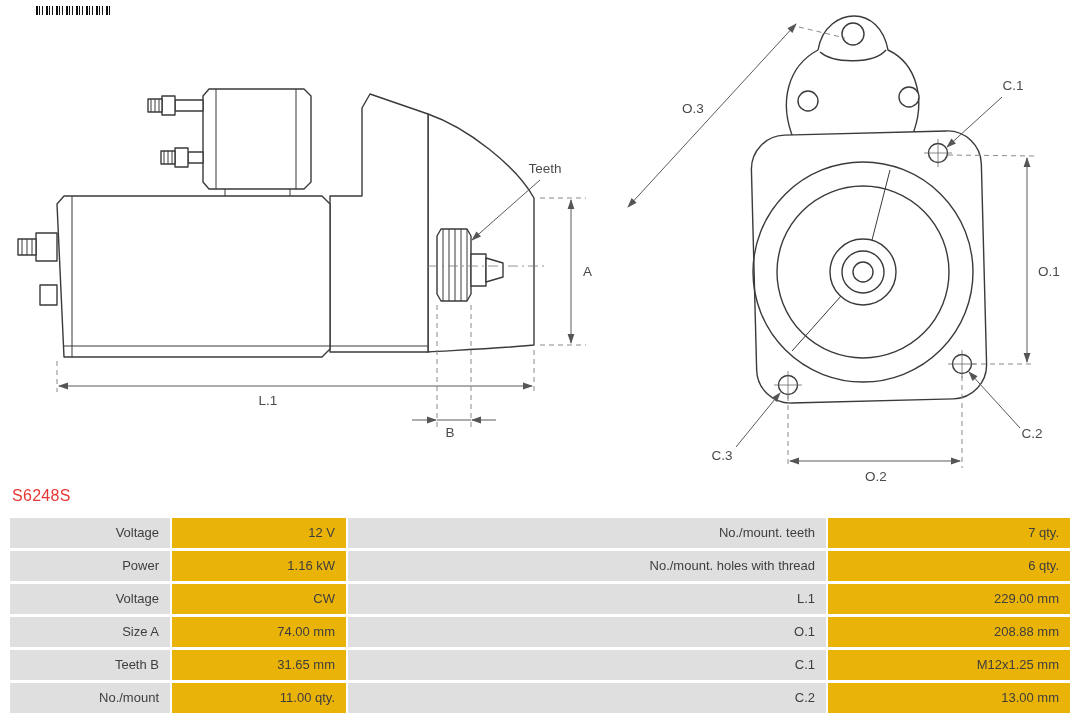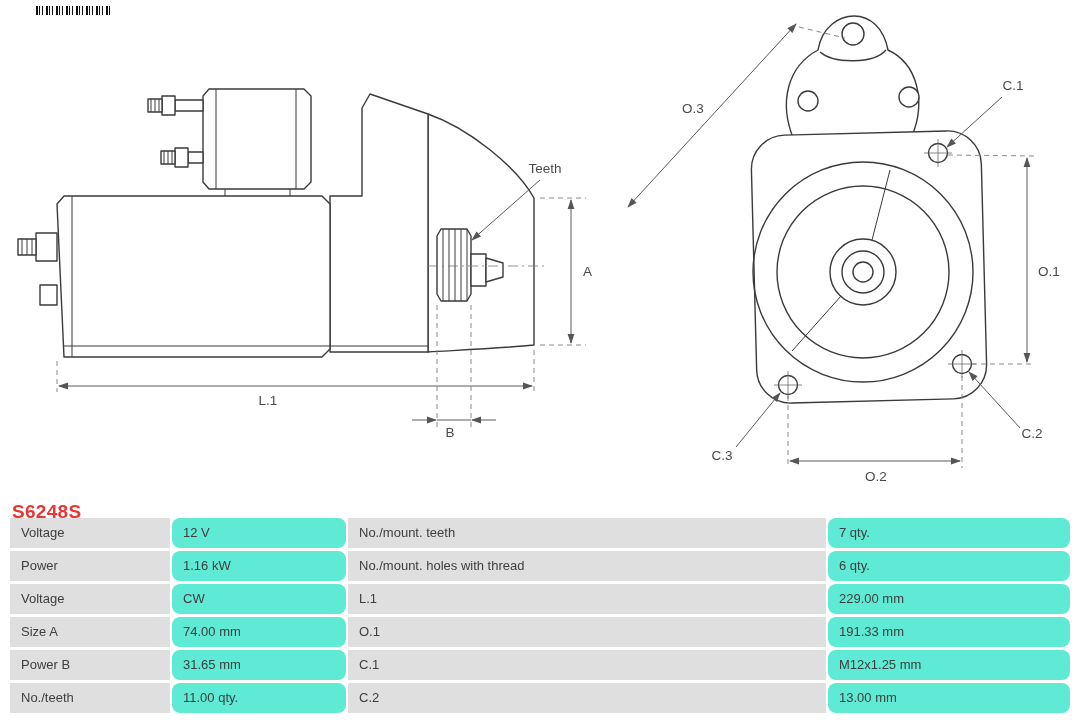--- a/index.html
+++ b/index.html
@@ -8,37 +8,37 @@
   .page { position:relative; width:1080px; height:720px; background:#fff; overflow:hidden; }
 
   .barcode {
     position:absolute; left:36px; top:6px; width:76px; height:9px;
     background:repeating-linear-gradient(90deg,#111 0 2px,#fff 2px 3px,#111 3px 4px,#fff 4px 6px,#111 6px 7px,#fff 7px 10px);
   }
 
   .diagram-svg { position:absolute; left:0; top:0; }
 
   .part-number {
-    position:absolute; left:12px; top:501px;
-    font-size:19px; letter-spacing:.3px; color:#e53935;font-weight:bold;
+    position:absolute; left:12px; top:487px;
+    font-size:16px; letter-spacing:.3px; color:#e53935;
   }
 
   .spec-table {
     position:absolute; left:10px; top:518px; width:1060px;
     display:grid; grid-template-columns:160px 174px 478px 1fr;
     column-gap:2px; row-gap:3px;
   }
   .row { display:contents; }
   .cell {
     height:30px; line-height:30px; padding:0 11px;
-    text-align:left; font-size:13px; color:#3e3e3e;
+    text-align:right; font-size:13px; color:#3e3e3e;
     white-space:nowrap; overflow:hidden;
   }
   .cell.label { background:#dfdfdf; }
-  .cell.value { background:#5eead4;border-radius:8px; }
+  .cell.value { background:#eab308; }
 
   
   .draw   { stroke:#3a3a3a; stroke-width:1.4; fill:none; stroke-linejoin:round; }
   .draw-w { stroke:#3a3a3a; stroke-width:1.4; fill:#ffffff; stroke-linejoin:round; }
   .thin   { stroke:#3a3a3a; stroke-width:1; fill:none; }
   .dim    { stroke:#5a5a5a; stroke-width:1; fill:none; }
   .ext    { stroke:#8a8a8a; stroke-width:1; fill:none; stroke-dasharray:5 4; }
   .cl     { stroke:#777; stroke-width:.8; fill:none; stroke-dasharray:10 4 2 4; }
   .tick   { stroke:#6a6a6a; stroke-width:.8; fill:none; }
   .dim-text { font-family:"Liberation Sans", sans-serif; font-size:13.5px; fill:#4a4a4a; }
@@ -204,29 +204,29 @@
     <div class="row">
       <div class="cell label">Voltage</div>
       <div class="cell value">CW</div>
       <div class="cell label">L.1</div>
       <div class="cell value">229.00 mm</div>
     </div>
     <div class="row">
       <div class="cell label">Size A</div>
       <div class="cell value">74.00 mm</div>
       <div class="cell label">O.1</div>
-      <div class="cell value">191.33 mm</div>
-    </div>
-    <div class="row">
-      <div class="cell label">Power B</div>
+      <div class="cell value">208.88 mm</div>
+    </div>
+    <div class="row">
+      <div class="cell label">Teeth B</div>
       <div class="cell value">31.65 mm</div>
       <div class="cell label">C.1</div>
       <div class="cell value">M12x1.25 mm</div>
     </div>
     <div class="row">
-      <div class="cell label">No./teeth</div>
+      <div class="cell label">No./mount</div>
       <div class="cell value">11.00 qty.</div>
       <div class="cell label">C.2</div>
       <div class="cell value">13.00 mm</div>
     </div>
   </div>
 
 </div>
 
 </body></html>

